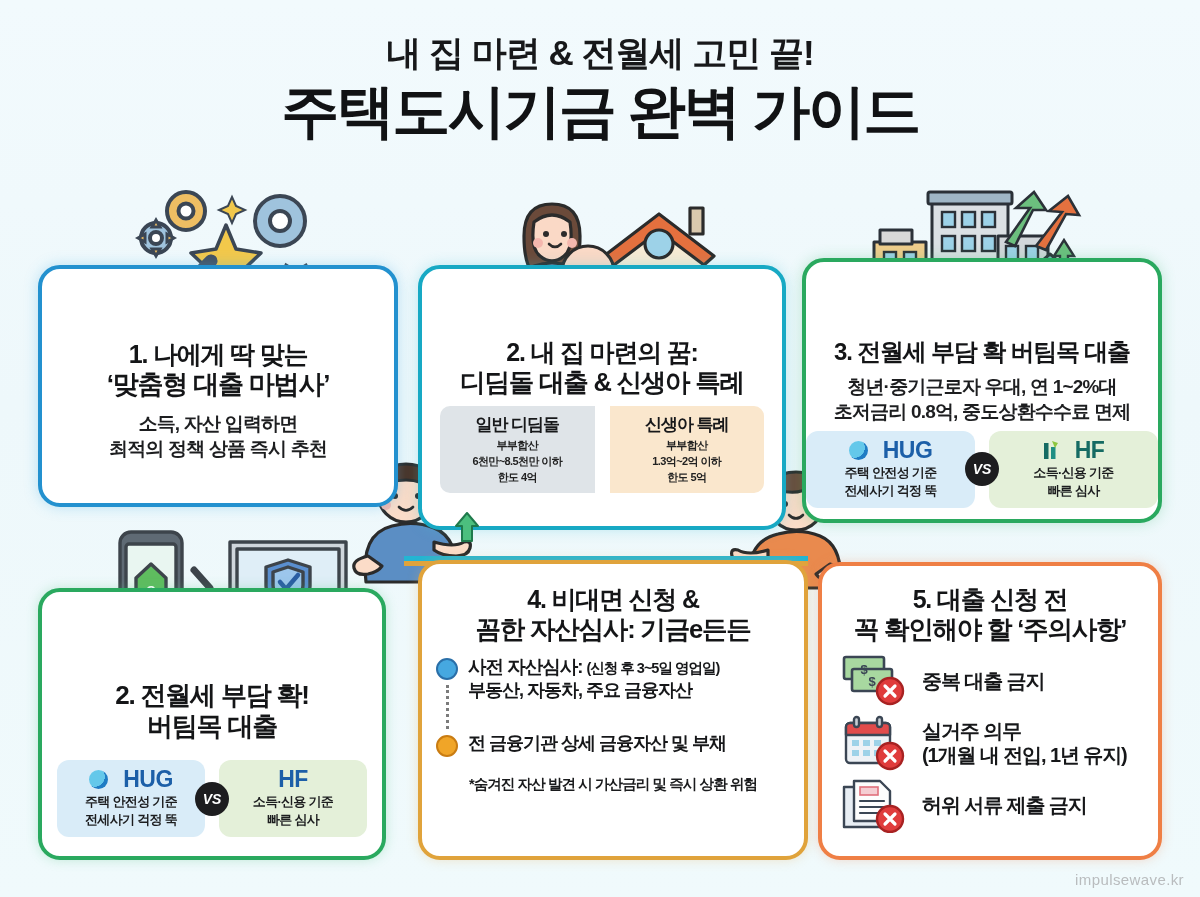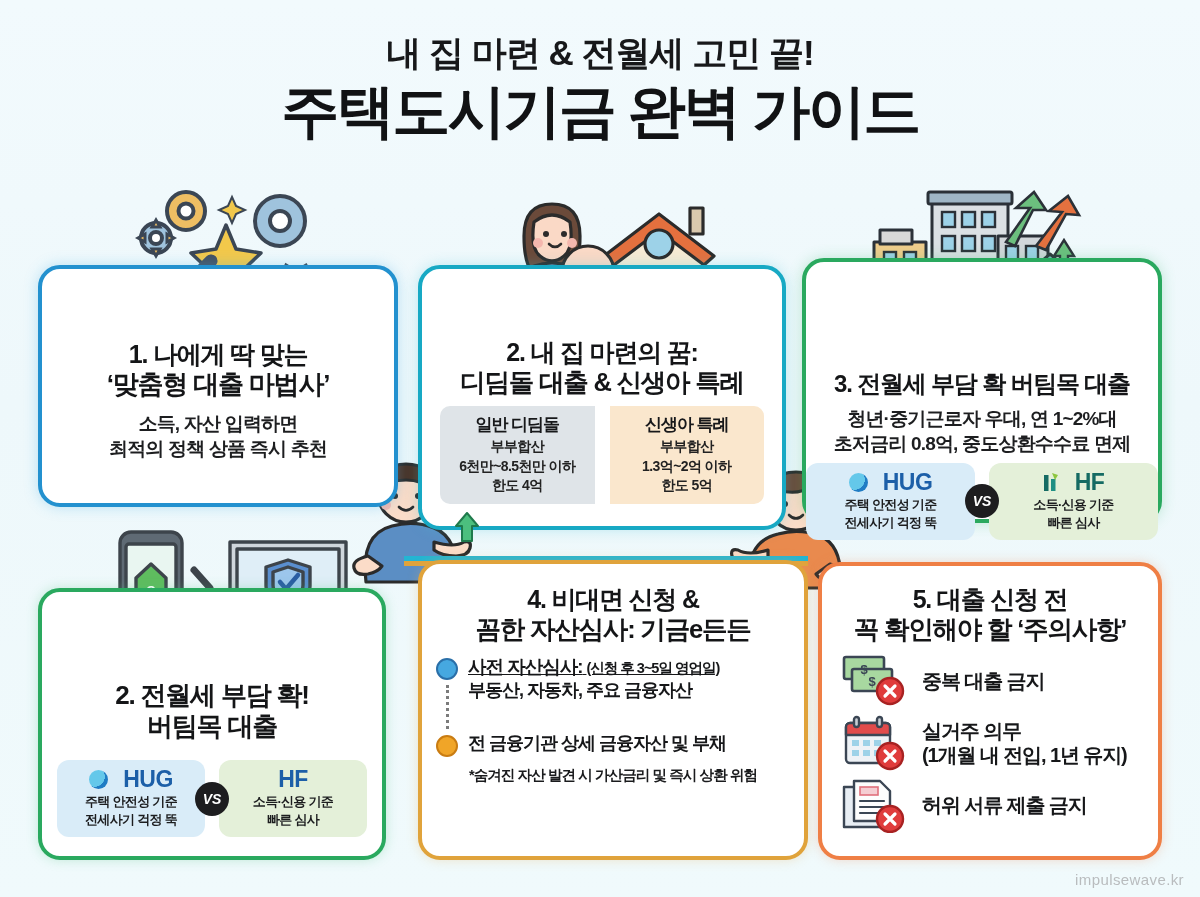--- a/index.html
+++ b/index.html
@@ -32,21 +32,21 @@
           box-shadow:0 0 12px rgba(240,140,90,.30); }
   #card6{ left:38px; top:588px; width:348px; height:272px; border:4px solid #2aa95f;
           box-shadow:0 0 12px rgba(70,190,120,.28); }
 
   
   .cmp-wrap{ display:flex; gap:15px; margin:8px 18px 0; border-radius:10px; overflow:hidden; }
   .cmp-col{ flex:1; padding:7px 4px 9px; }
   .cmp-col.gray{ background:#dfe4e8; }
   .cmp-col.cream{ background:#fae7cd; }
   .cmp-h{ font-size:17px; font-weight:800; letter-spacing:-1px; color:#17181a; }
-  .cmp-l{ font-size:14px; font-weight:700; letter-spacing:-.6px; color:#222; line-height:1.28; margin-top:2px; }
+  .cmp-l{ font-size:11px; font-weight:700; letter-spacing:-.6px; color:#222; line-height:1.28; margin-top:2px; }
 
   
   .vs-wrap{ position:relative; display:flex; justify-content:center; align-items:stretch; gap:14px; margin-top:7px; }
   .vs-box{ width:170px; border-radius:12px; padding:6px 4px 8px; }
   .vs-box.blue{ background:#d9ecf8; }
   .vs-box.green{ background:#e4f0d9; }
   .vs-logo{ font-size:23px; font-weight:700; letter-spacing:-.5px; color:#1c5fa8; display:flex; justify-content:center; align-items:center; gap:15px; }
   .vs-logo.hf{ color:#156b63; }
   .vs-l{ font-size:13px; font-weight:700; letter-spacing:-.7px; color:#1c1d1f; line-height:1.3; margin-top:1px; }
   .vs-badge{ position:absolute; left:50%; top:50%; transform:translate(-50%,-50%);
@@ -54,25 +54,25 @@
     font-size:14px; font-weight:800; font-style:italic; display:flex; align-items:center; justify-content:center; z-index:5;}
   .hug-dot{ width:19px; height:19px; border-radius:50%;
     background:radial-gradient(circle at 30% 35%,#64c8ea 0 55%,#1f7cc4 56% 100%); display:inline-block; }
 
   
   .b4{ position:relative; margin:10px 0 0 14px; text-align:left; }
   .b4row{ display:flex; gap:10px; align-items:flex-start; position:relative; }
   .bdot{ width:22px; height:22px; border-radius:50%; flex:none; margin-top:3px; }
   .bdot.blue{ background:#46a8e0; border:2.5px solid #2a6fa8; }
   .bdot.orange{ background:#f0a528; border:2.5px solid #c97c12; }
-  .b4t{ font-size:18.5px; font-weight:800; letter-spacing:-1px; color:#161719; line-height:1.3;text-decoration:underline; }
+  .b4t{ font-size:18.5px; font-weight:800; letter-spacing:-1px; color:#161719; line-height:1.3; }
   .b4t .sm{ font-size:14.5px; font-weight:700; }
   .b4sub{ font-size:18px; font-weight:800; letter-spacing:-1px; color:#161719; line-height:1.3; }
   .dotted{ position:absolute; left:10px; top:30px; height:44px; border-left:3px dotted #7b7b7b; }
-  .note{ font-size:14.5px; font-weight:800; letter-spacing:-.9px; color:#1a1b1d; margin-top:9px; text-align:center; }
+  .note{ font-size:14.5px; font-weight:800; letter-spacing:-.9px; color:#1a1b1d; margin-top:18px; text-align:center; }
 
   
   .c5list{ margin:8px 0 0 18px; text-align:left; display:flex; flex-direction:column; gap:6px; }
   .c5row{ display:flex; align-items:center; gap:14px; }
   .c5icon{ width:68px; height:56px; flex:none; position:relative; }
   .c5t{ font-size:20px; font-weight:800; letter-spacing:-1.1px; color:#161719; line-height:1.2; }
 
   
   #connector{ position:absolute; left:404px; top:556px; width:404px; height:10px; }
   #connector .l1{ position:absolute; left:0; top:0; width:100%; height:5px; background:#23b5d3; }
@@ -288,21 +288,21 @@
         <div class="cmp-l">부부합산</div>
         <div class="cmp-l">1.3억~2억 이하</div>
         <div class="cmp-l">한도 5억</div>
       </div>
     </div>
   </div>
 </div>
 
 <div class="card" id="card3">
   <div class="card-inner" style="top:76px;">
-    <div class="card-title" style="font-size:24px;margin-top:32px;">3. 전월세 부담 확 버팀목 대출</div>
+    <div class="card-title" style="font-size:24px;">3. 전월세 부담 확 버팀목 대출</div>
     <div class="card-body" style="font-size:19px; margin-top:7px;">청년·중기근로자 우대, 연 1~2%대</div>
     <div class="card-body" style="font-size:19px;">초저금리 0.8억, 중도상환수수료 면제</div>
     <div class="vs-wrap">
       <div class="vs-box blue">
         <div class="vs-logo">
             <span class="hug-dot"></span>
             <span>HUG</span>
           </div>
         <div class="vs-l">주택 안전성 기준</div>
         <div class="vs-l">전세사기 걱정 뚝</div>

